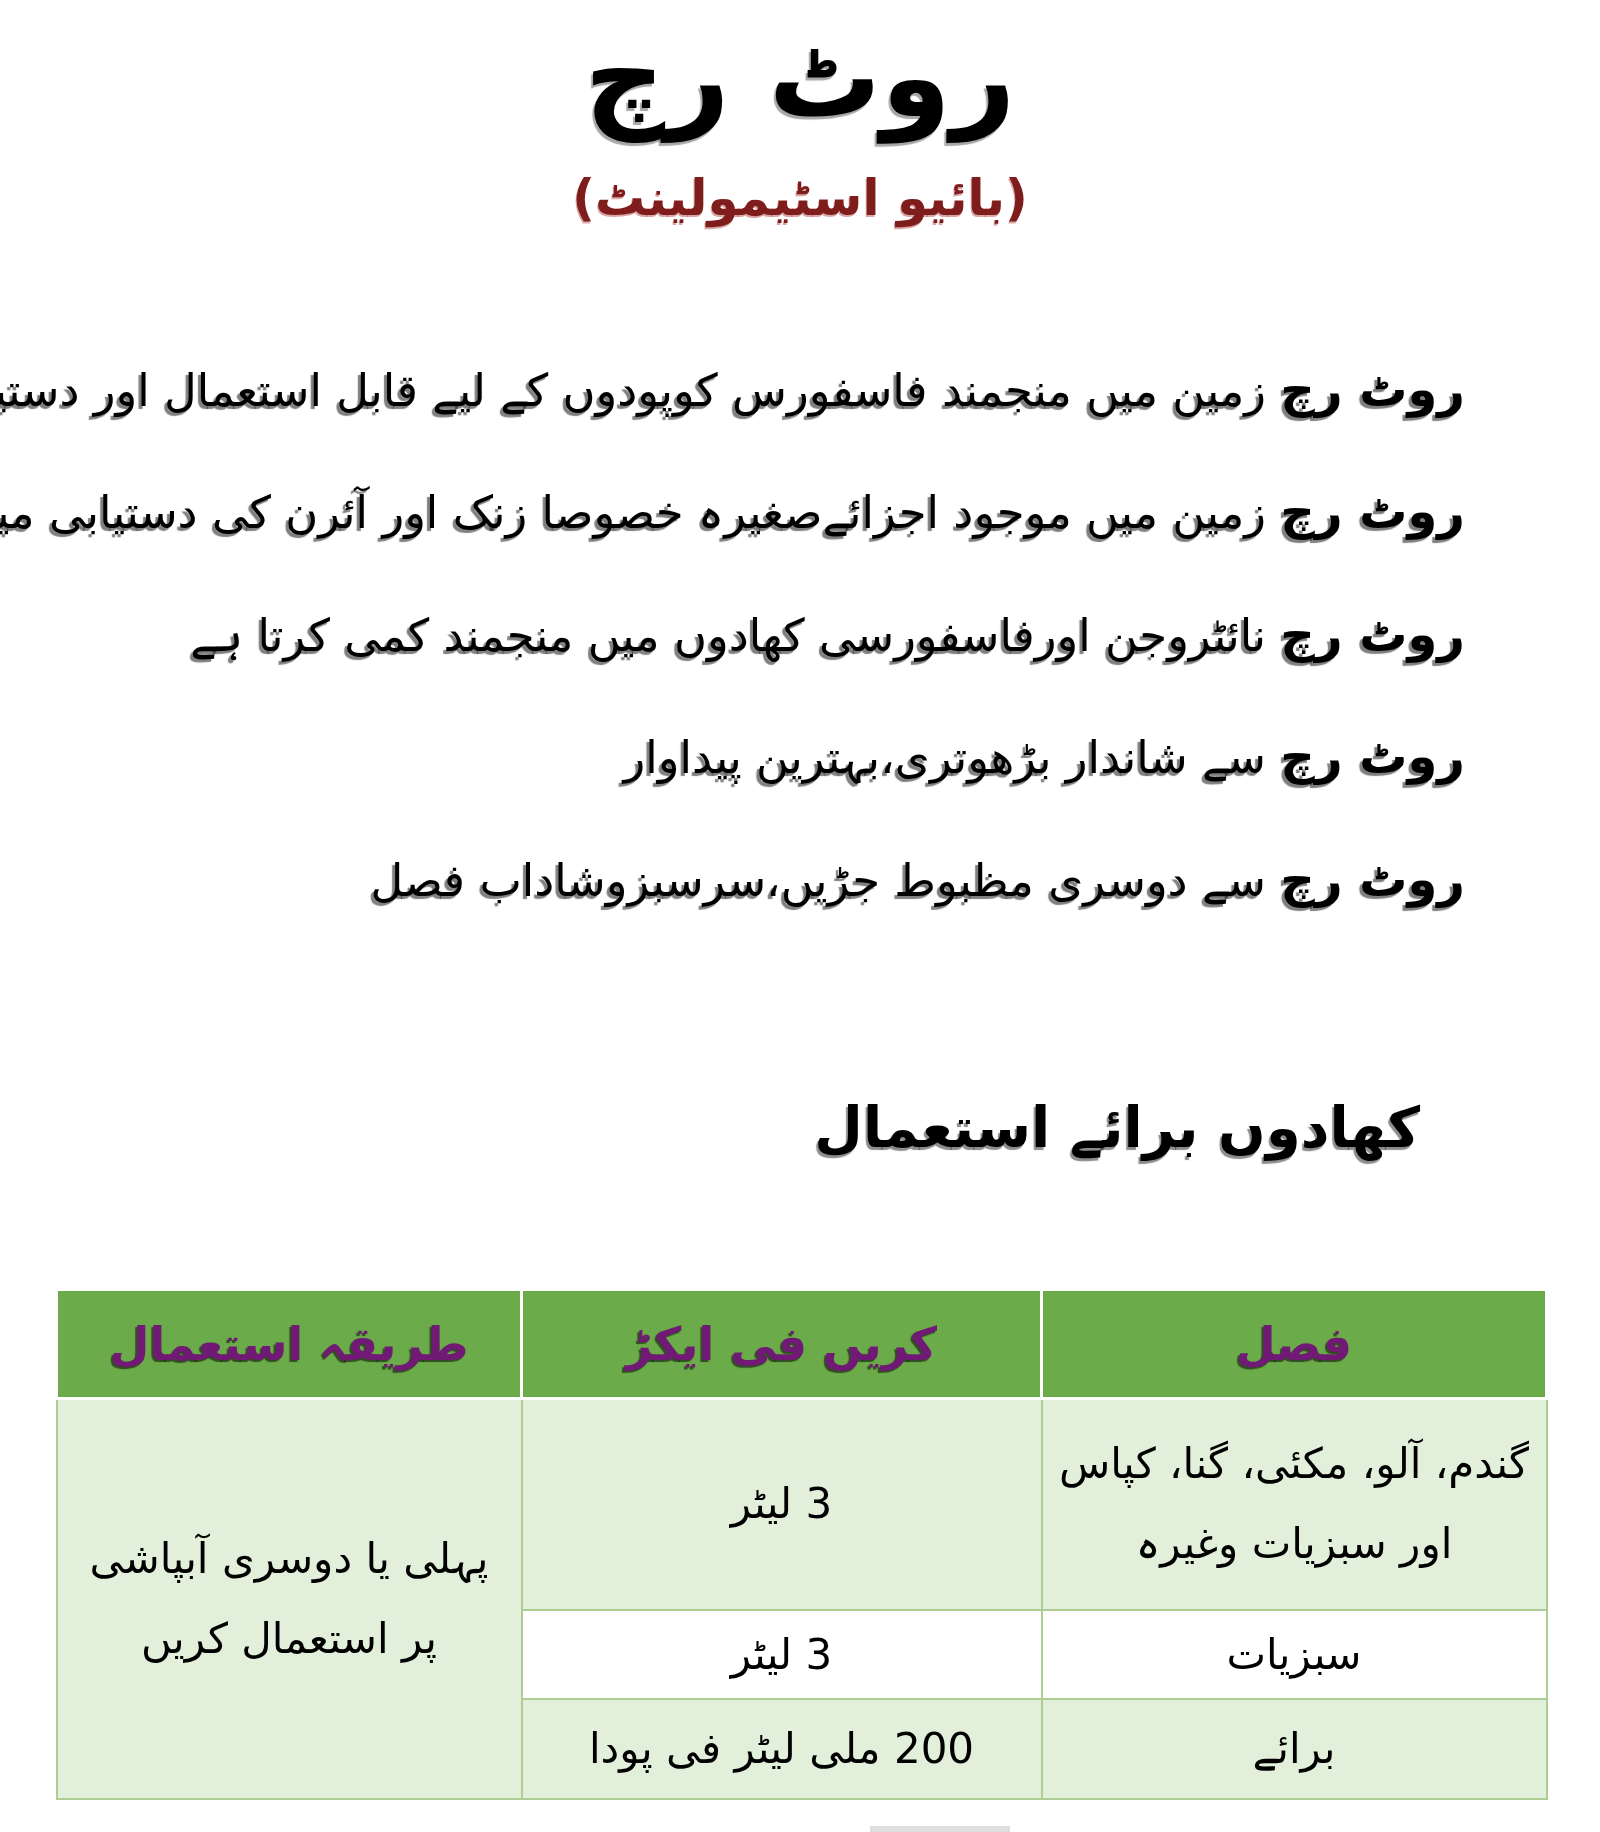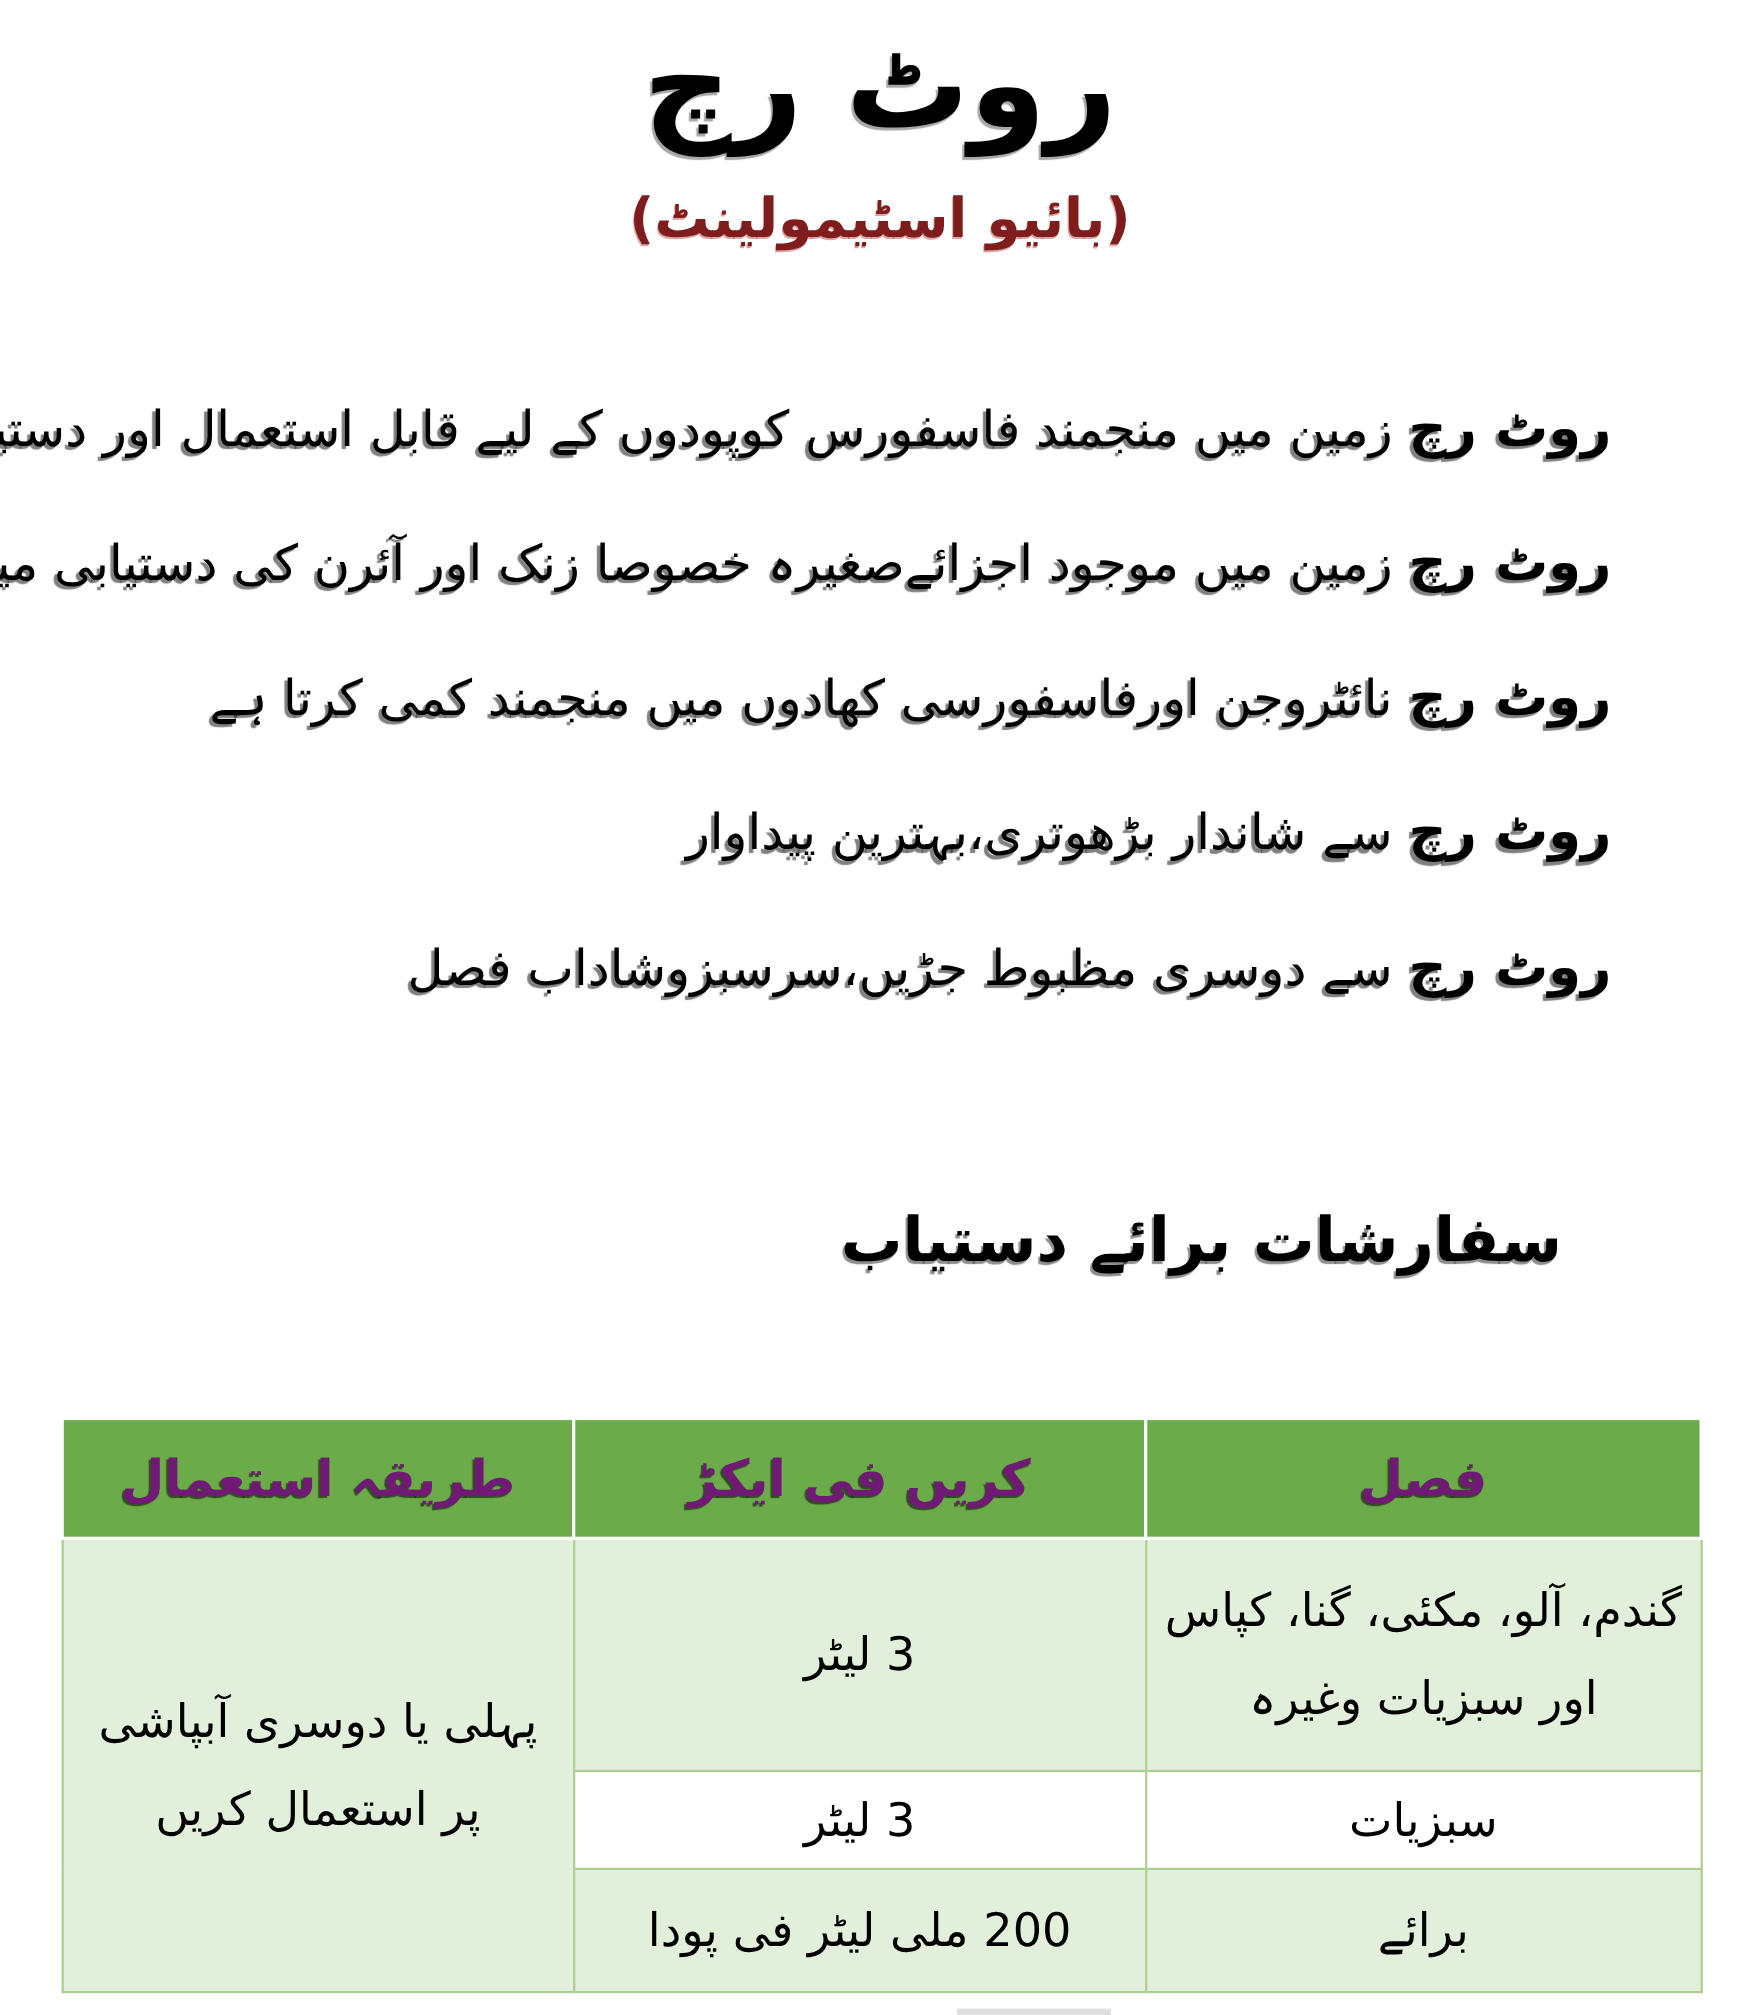--- a/index.html
+++ b/index.html
@@ -103,21 +103,21 @@
     text-align: center;
     vertical-align: middle;
     border: 2px solid #aecd92;
     line-height: 1.9;
     padding: 4px 16px;
   }
   .bg-green { background: #E2EFDA; }
   .bg-white { background: #FFFFFF; }
   .row-1 { height: 211px; }
   .row-2 { height: 84px; }
-  .row-3 { height: 112px; }
+  .row-3 { height: 100px; }
   .method-cell { font-size: 44px; line-height: 2.1; margin-top: 23px; }
   
   .bottom-fragment {
     position: absolute;
     left: 870px;
     top: 1826px;
     width: 140px;
     height: 6px;
     background: #c9c9c9;
     opacity: 0.6;
@@ -148,21 +148,21 @@
     <div class="bullet-line">
       <span class="bullet-prefix">روٹ رچ</span>
       <span>سے شاندار بڑھوتری،بہترین پیداوار</span>
     </div>
     <div class="bullet-line">
       <span class="bullet-prefix">روٹ رچ</span>
       <span>سے دوسری مظبوط جڑیں،سرسبزوشاداب فصل</span>
     </div>
   </div>
 
-  <div class="section-heading">سفارشات برائے دستیاب</div>
+  <div class="section-heading">کھادوں برائے استعمال</div>
 
   <table class="usage-table">
     <colgroup>
       <col style="width:465px">
       <col style="width:520px">
       <col style="width:505px">
     </colgroup>
     <thead>
       <tr>
         <th>طریقہ استعمال</th>

